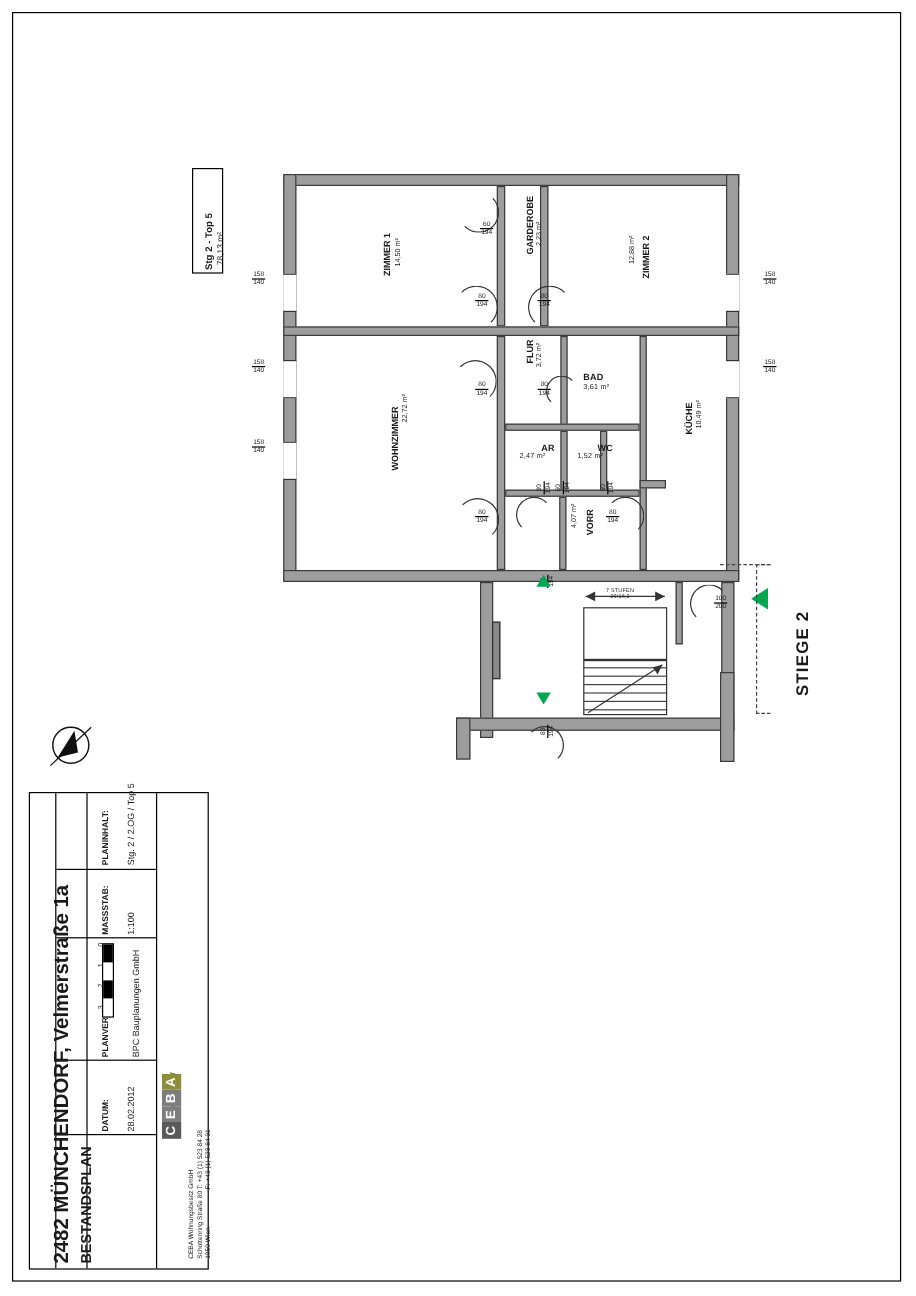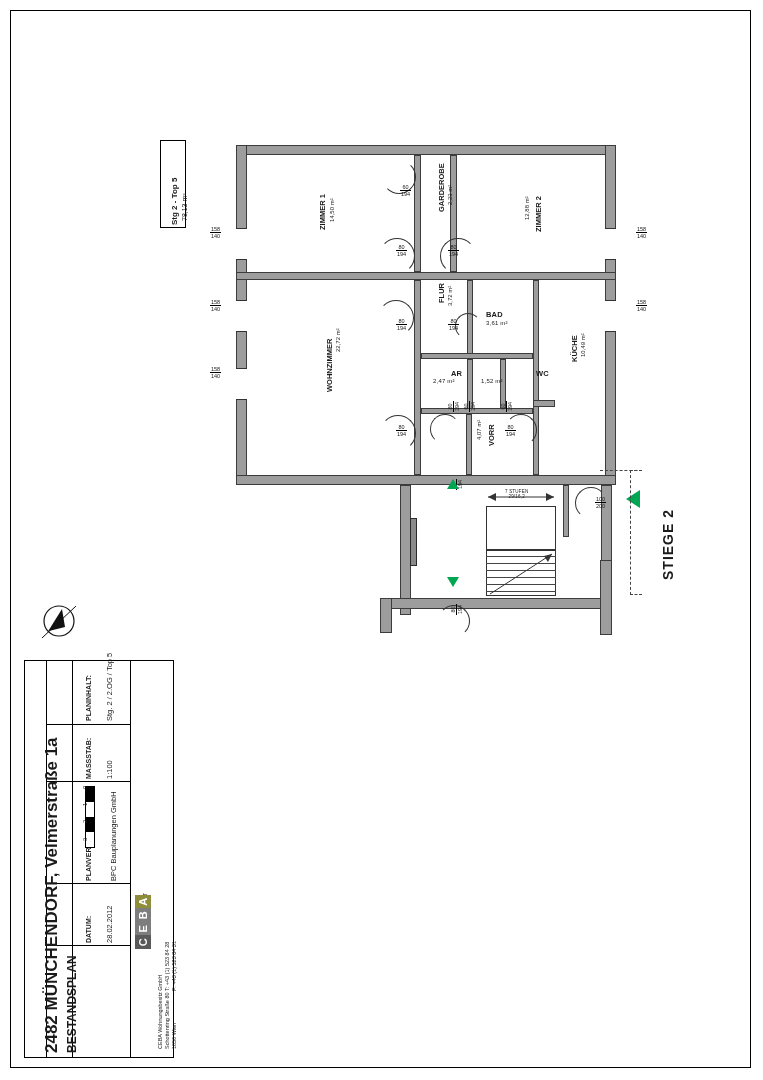--- a/index.html
+++ b/index.html
@@ -272,21 +272,21 @@
 
   <div class="vtext room-name" style="left:570px; top:362px; transform:rotate(-90deg);">KÜCHE</div>
   <div class="vtext room-area" style="left:580px; top:357px; transform:rotate(-90deg);">10,49 m²</div>
 
   <div class="vtext room-name" style="left:325px; top:392px; transform:rotate(-90deg);">WOHNZIMMER</div>
   <div class="vtext room-area" style="left:335px; top:352px; transform:rotate(-90deg);">22,72 m²</div>
 
   <div class="lbl room-name" style="left:451px; top:369px;">AR</div>
   <div class="lbl room-area" style="left:433px; top:378px;">2,47 m²</div>
 
-  <div class="lbl room-name" style="left:520px; top:369px;padding-left:16px;">WC</div>
+  <div class="lbl room-name" style="left:482px; top:369px;padding-left:16px;">WC</div>
   <div class="lbl room-area" style="left:481px; top:378px;">1,52 m²</div>
 
   <div class="vtext room-name" style="left:487px; top:446px; transform:rotate(-90deg);">VORR</div>
   <div class="vtext room-area" style="left:476px; top:440px; transform:rotate(-90deg);">4,07 m²</div>
 
   <div class="door-arc" style="left:382px; top:160px; width:34px; height:34px; border-left-color:transparent; border-top-color:transparent;"></div>
   <div class="door-arc" style="left:379px; top:238px; width:36px; height:36px; border-left-color:transparent; border-bottom-color:transparent;"></div>
   <div class="door-arc" style="left:440px; top:238px; width:36px; height:36px; border-right-color:transparent; border-bottom-color:transparent;"></div>
   <div class="door-arc" style="left:378px; top:300px; width:36px; height:36px; border-left-color:transparent; border-bottom-color:transparent;"></div>
   <div class="door-arc" style="left:455px; top:313px; width:26px; height:26px; border-right-color:transparent; border-bottom-color:transparent;"></div>

